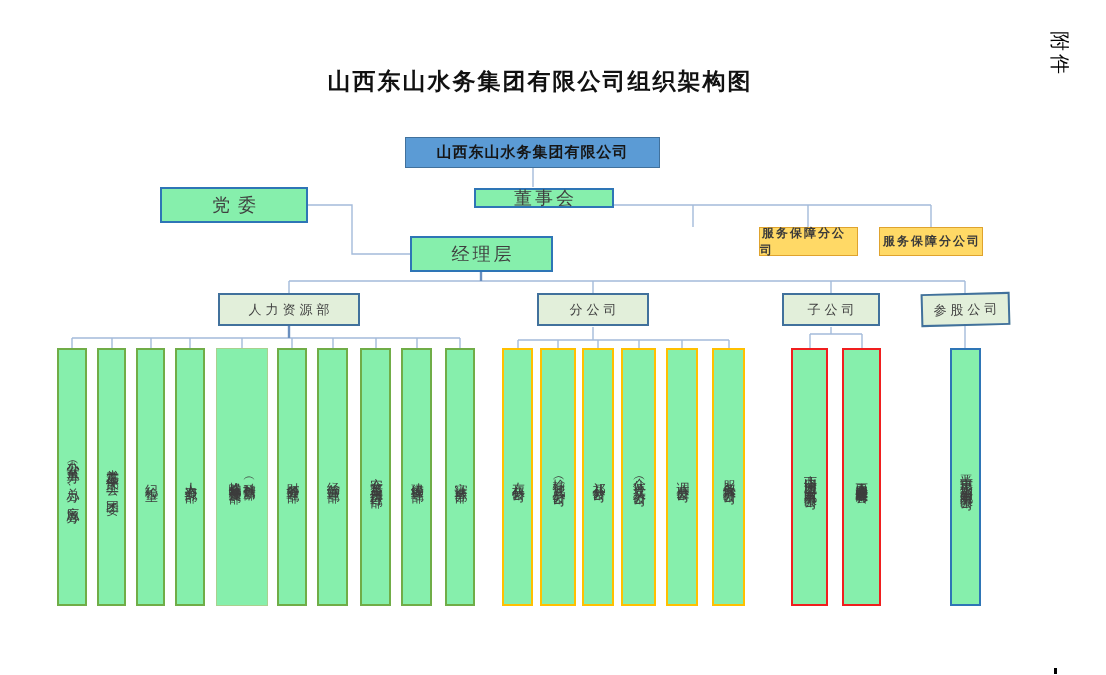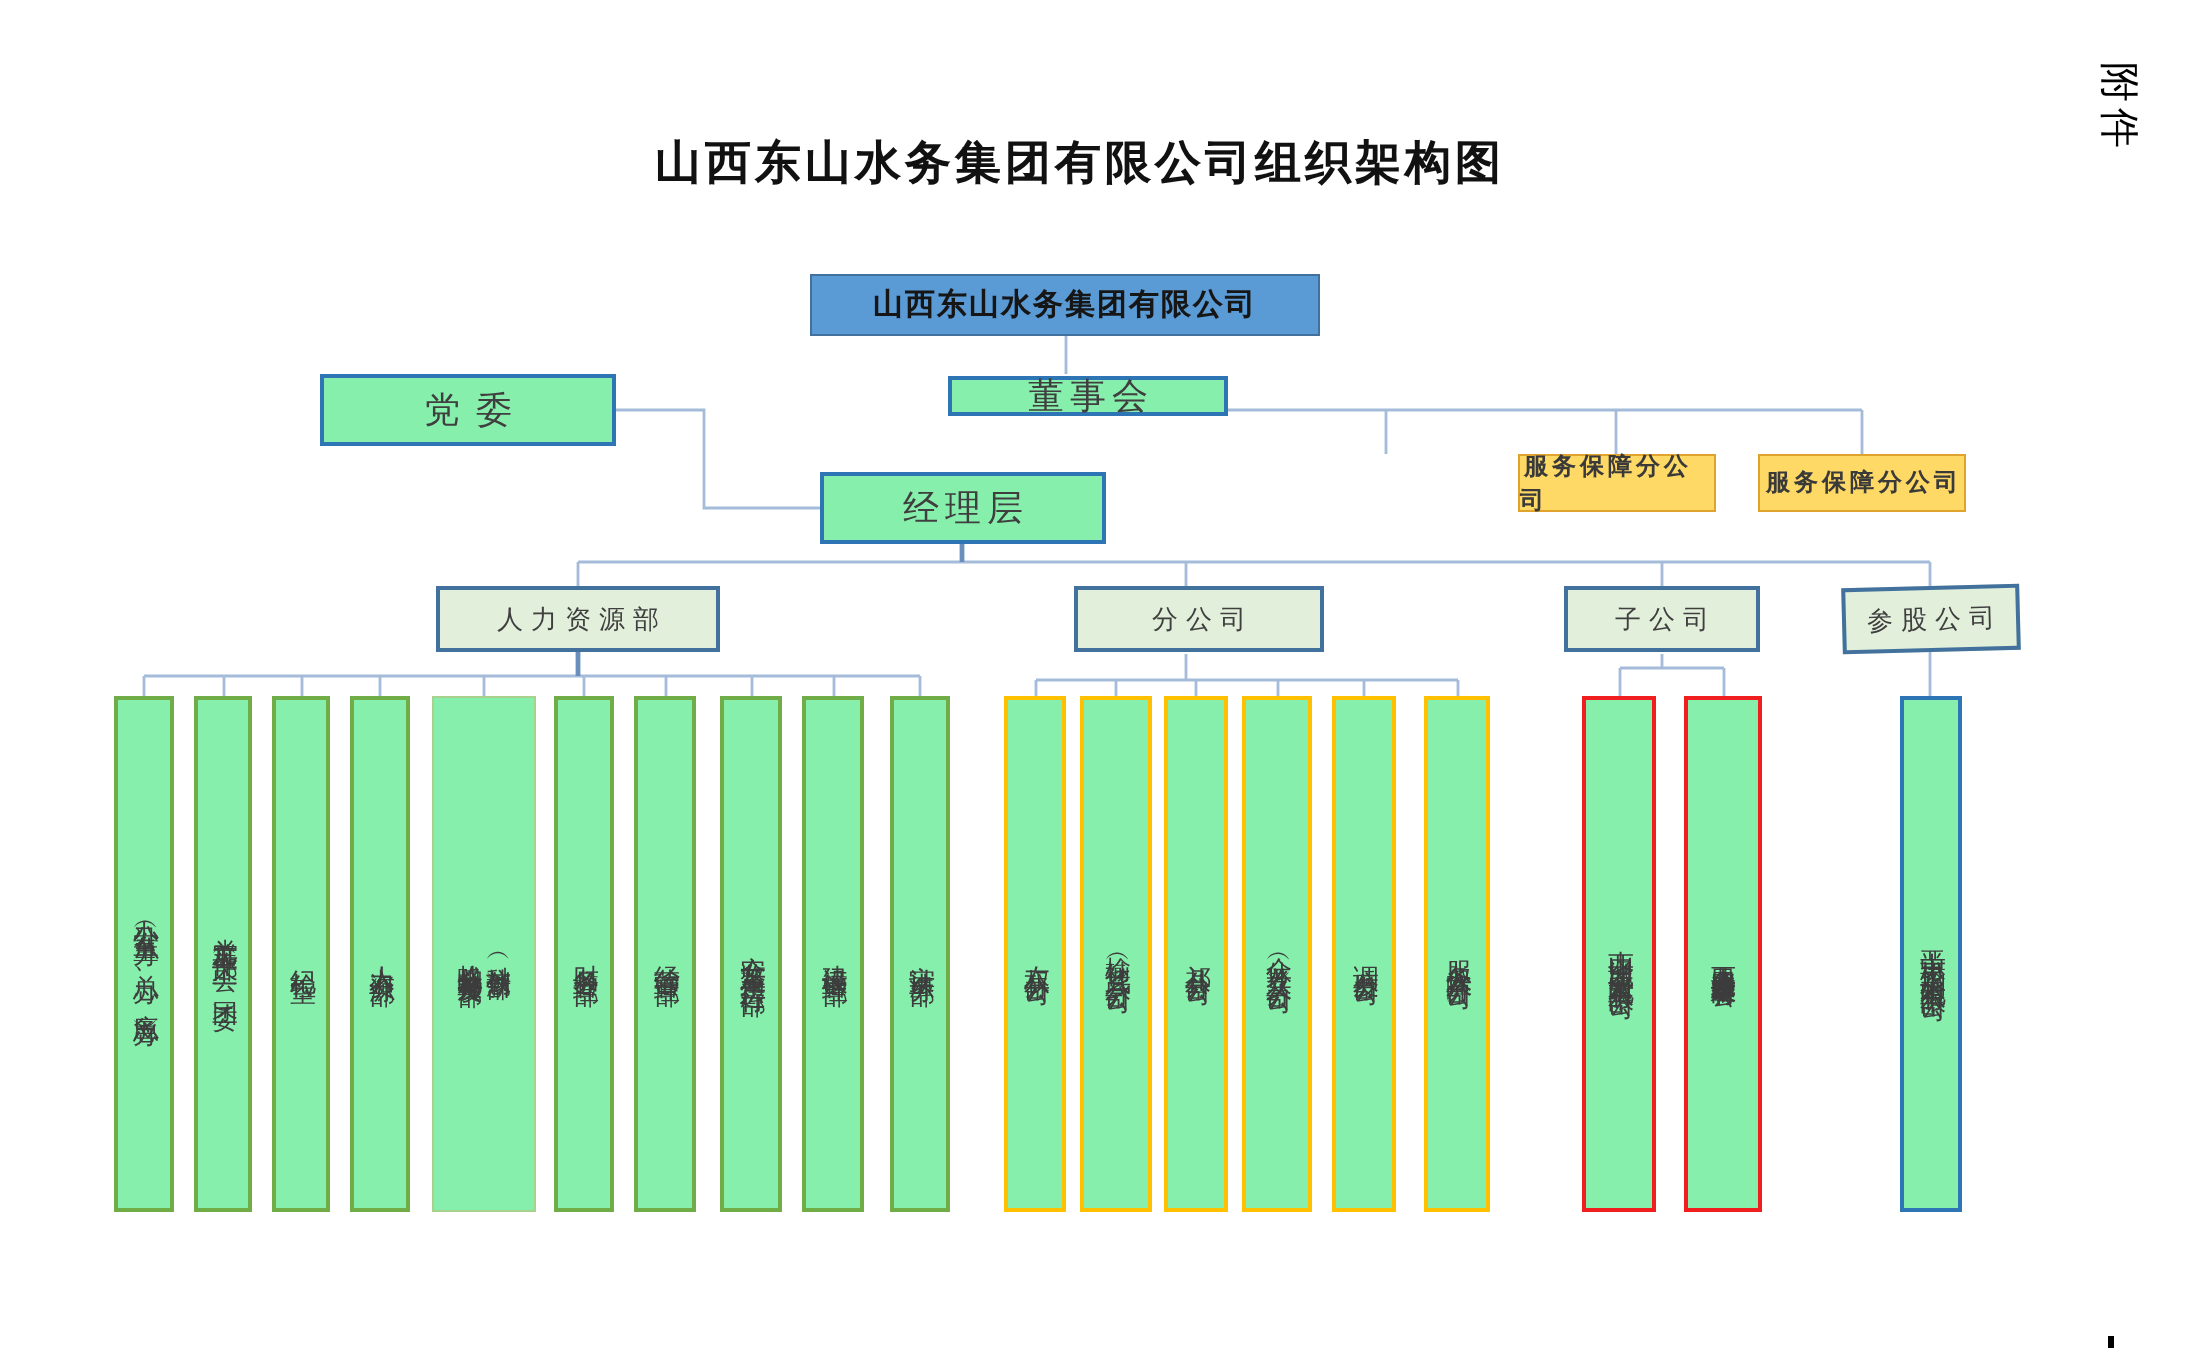--- a/index.html
+++ b/index.html
@@ -51,21 +51,21 @@
   }
   #committee-0{left:637px;width:112px;}
   #committee-1{left:759px;width:99px;}
   #committee-2{left:879px;width:104px;}
   .group-header{
     top:293px;height:33px;
     background:#E2EFDA;border:2px solid #41719C;
     font-size:13px;color:#3f3f3f;letter-spacing:4px;text-indent:4px;
   }
   #hdr-hq{left:218px;width:142px;}
-  #hdr-branch{left:537px;width:125px;}
+  #hdr-branch{left:537px;width:112px;}
   #hdr-sub{left:782px;width:98px;}
   #hdr-share{left:921px;width:89px;transform:rotate(-1.5deg);}
   .vbox{top:348px;height:258px;}
   .vbox span{
     writing-mode:vertical-rl;text-orientation:mixed;
     font-size:13px;line-height:1.15;letter-spacing:2px;color:#3d3d3d;
     white-space:pre-line;
   }
   .vbox.two-col span{writing-mode:vertical-lr;font-size:12.5px;letter-spacing:1px;}
   .green{border:2px solid #70AD47;}

